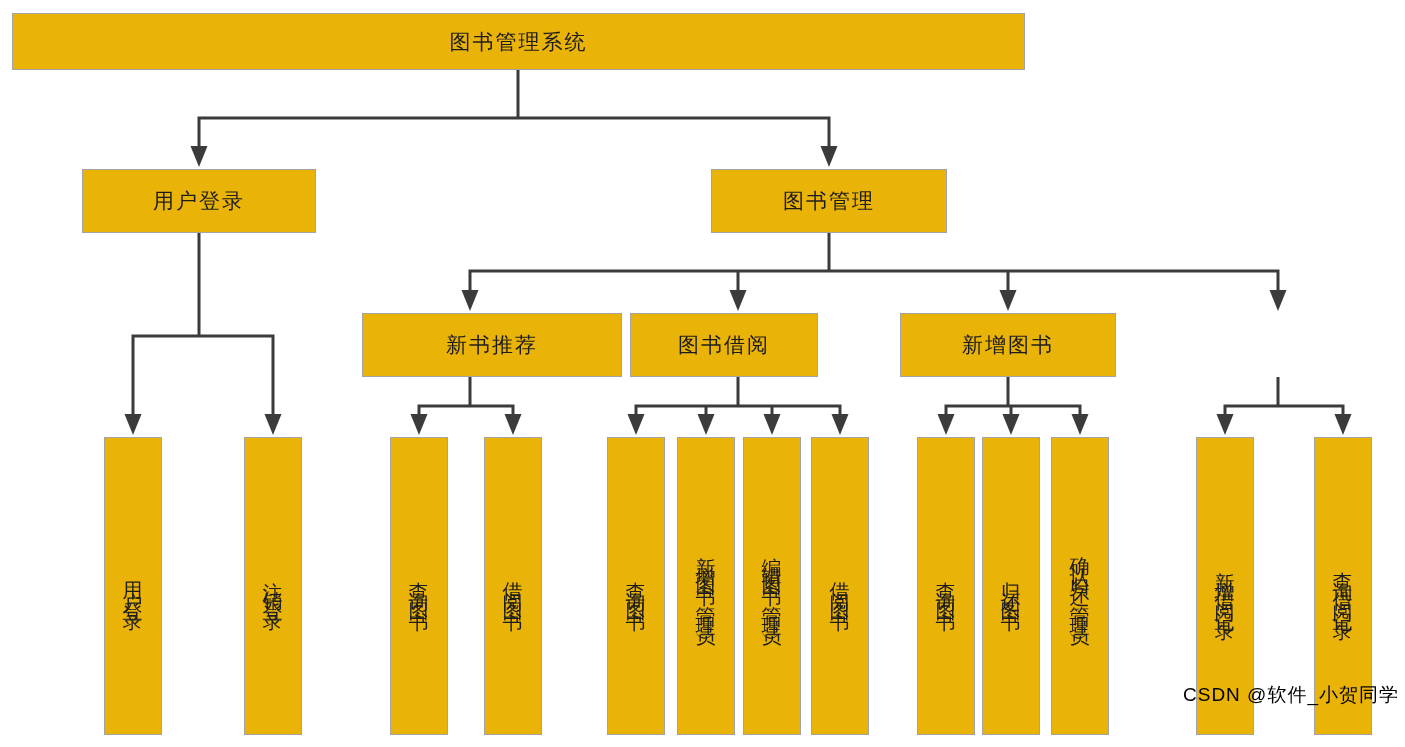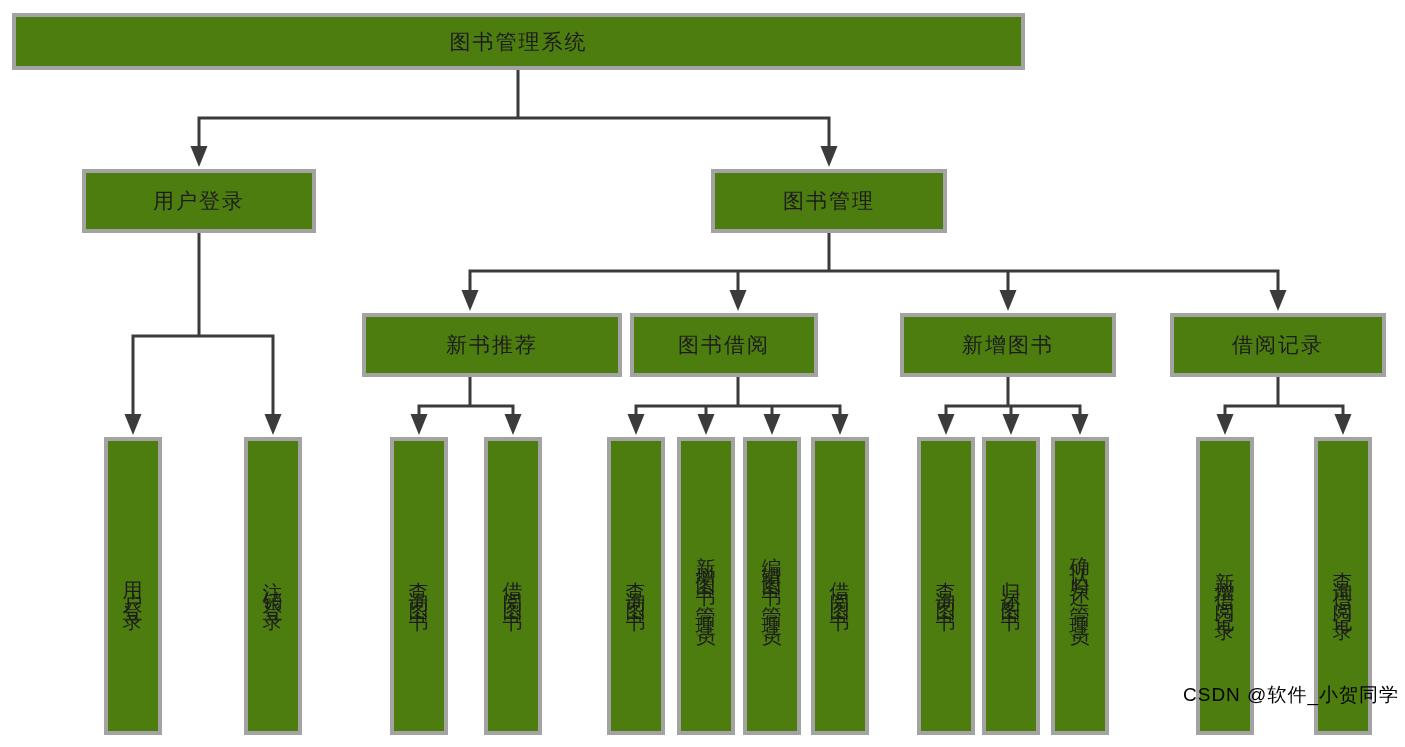--- a/index.html
+++ b/index.html
@@ -7,22 +7,22 @@
     position:relative;
     width:1405px;height:747px;
     background:#ffffff;
     font-family:"Liberation Sans", sans-serif;
     overflow:hidden;
   }
   #lines{position:absolute;left:0;top:0;pointer-events:none;}
   .node{
     position:absolute;
     box-sizing:border-box;
-    border:4px solid #a3a3a3;
-    background:#4d7c0f;
+    border:1px solid #a3a3a3;
+    background:#eab308;
     display:flex;
     align-items:center;
     justify-content:center;
     color:#1c1c1c;
   }
   .hbox{font-size:21px;letter-spacing:2px;}
   .leaf{width:58px;height:298px;}
   .vtext{
     writing-mode:vertical-lr;
     text-orientation:mixed;
@@ -97,23 +97,20 @@
 
   <div class="node hbox" style="left:362px;top:313px;width:260px;height:64px;">
     <span>新书推荐</span>
   </div>
   <div class="node hbox" style="left:630px;top:313px;width:188px;height:64px;">
     <span>图书借阅</span>
   </div>
   <div class="node hbox" style="left:900px;top:313px;width:216px;height:64px;">
     <span>新增图书</span>
   </div>
-  <div class="node hbox" style="left:1170px;top:313px;width:216px;height:64px;">
-    <span>借阅记录</span>
-  </div>
 
   <div class="node leaf" style="left:104px;top:437px;">
     <span class="vtext">用户登录</span>
   </div>
   <div class="node leaf" style="left:244px;top:437px;">
     <span class="vtext">注销登录</span>
   </div>
 
   <div class="node leaf" style="left:390px;top:437px;">
     <span class="vtext">查询图书</span>

